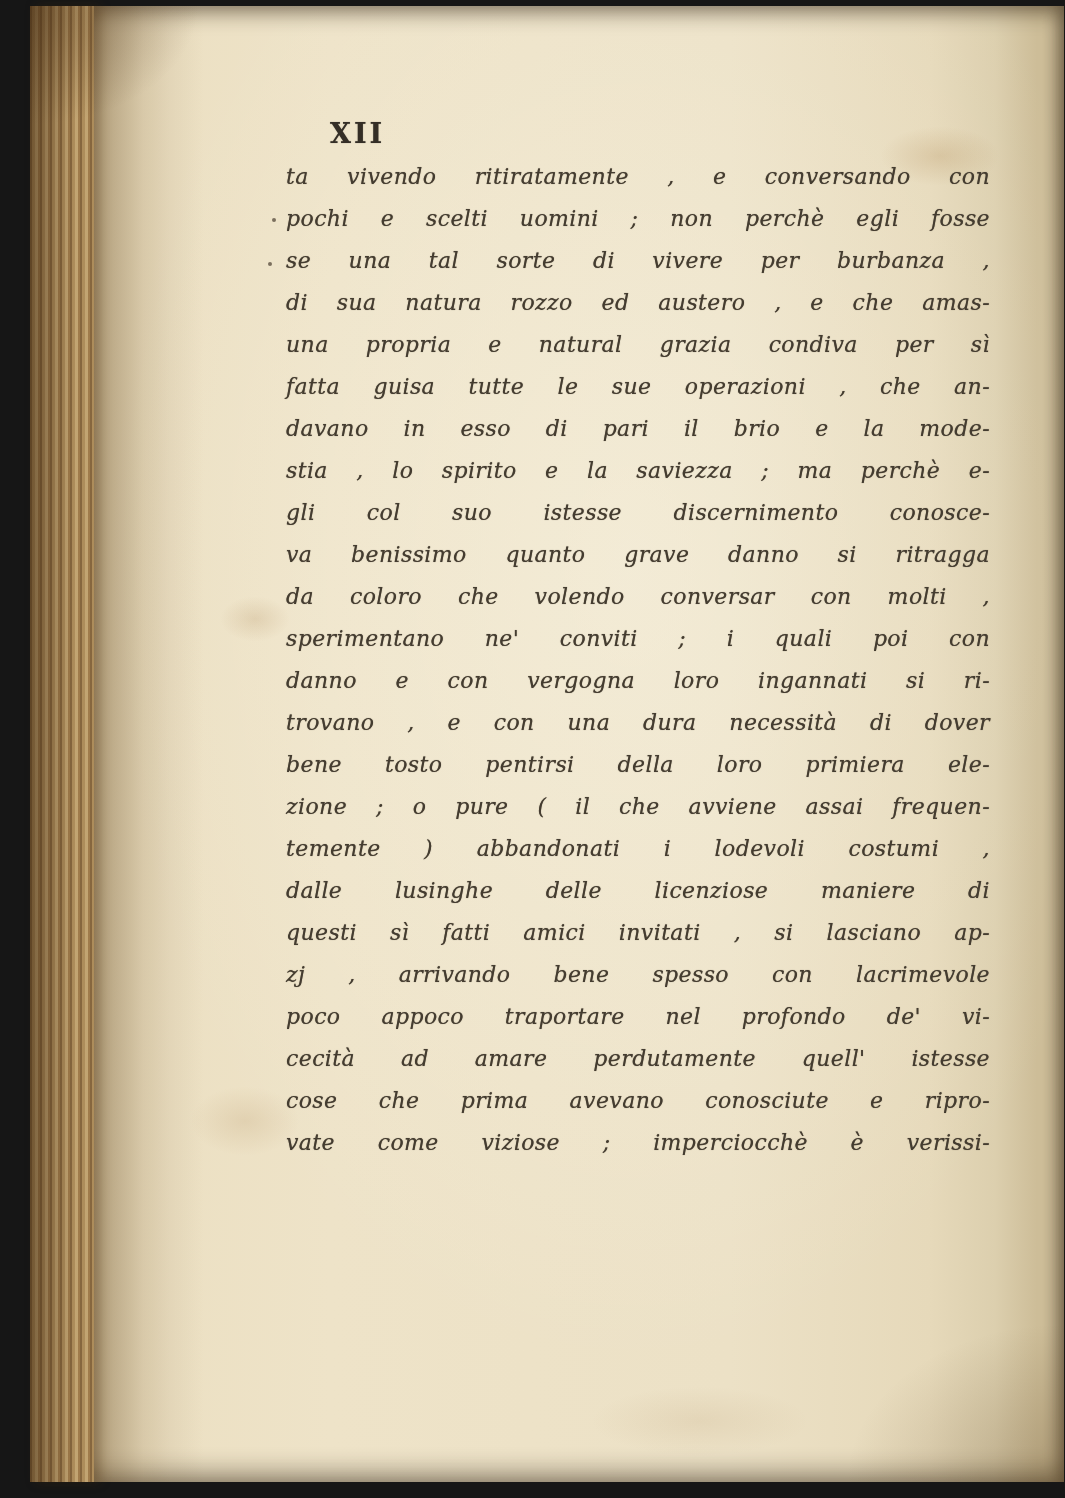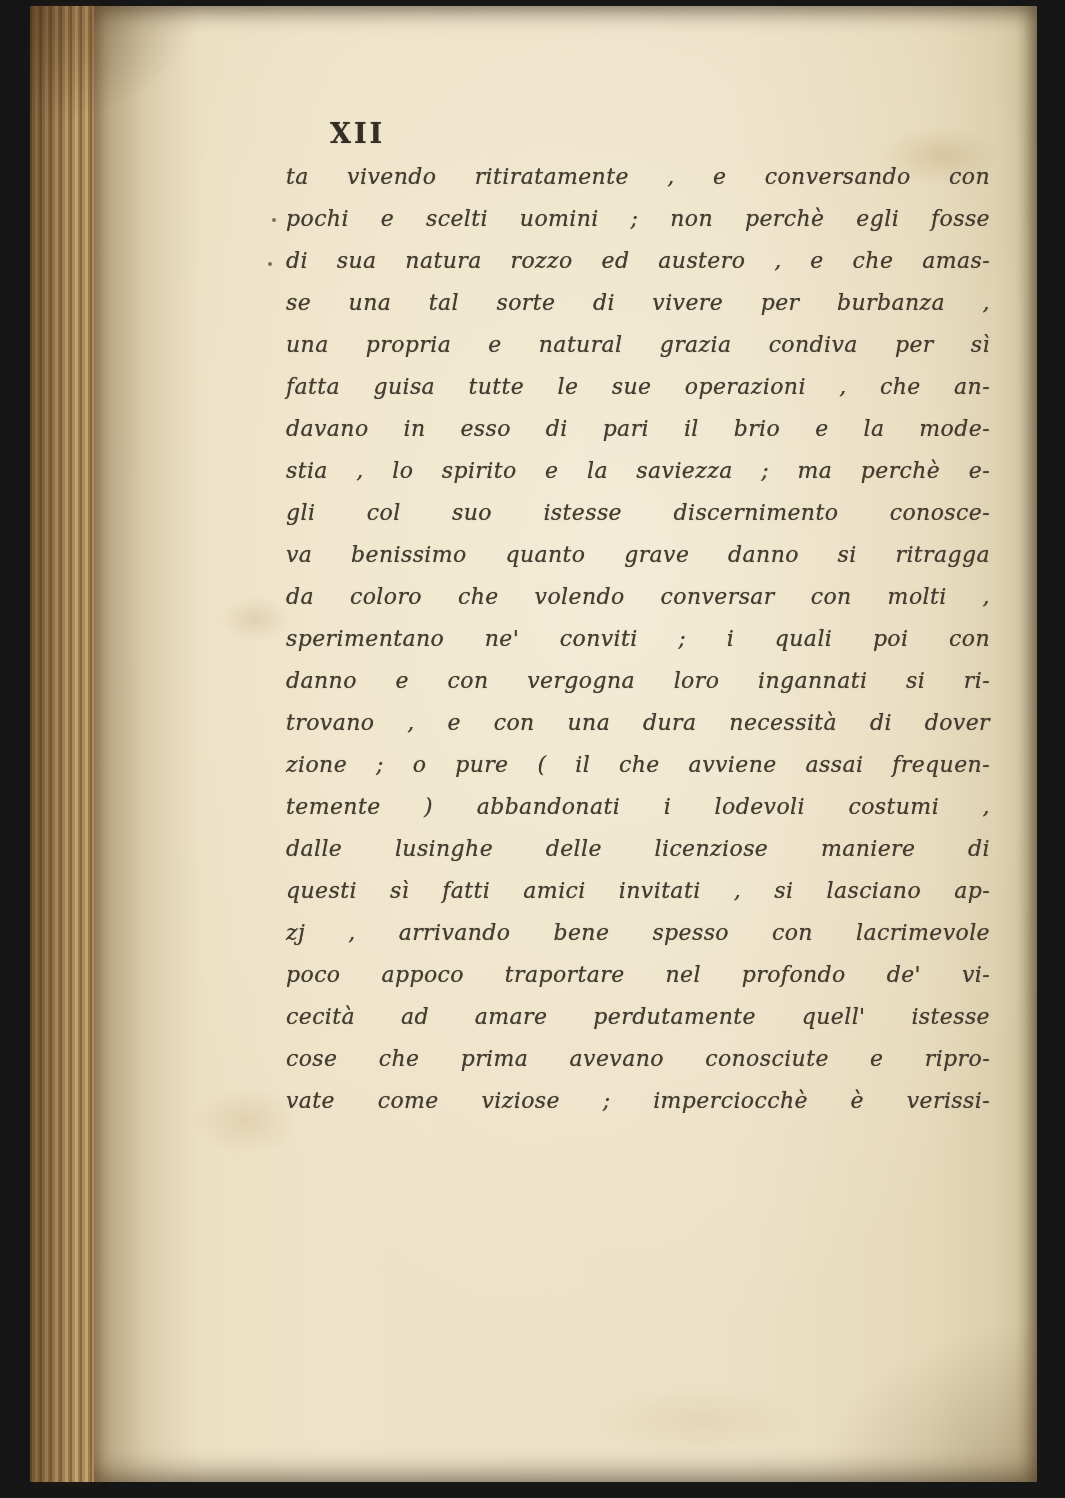--- a/index.html
+++ b/index.html
@@ -14,20 +14,21 @@
     background:
       radial-gradient(ellipse at 58% 38%, rgba(255,253,242,0.35), rgba(255,255,255,0) 62%),
       linear-gradient(90deg,
         #b79a6d 0px, #c8ad80 18px, #d8c49c 45px, #e4d6b4 85px,
         #ece0c3 140px, #eee3c8 300px, #ece1c6 700px,
         #e6d9ba 900px, #dccfae 965px, #cdbd98 1007px),
       #e9dec2;
     box-shadow: inset 0 10px 18px rgba(40,25,10,0.35),
                 inset 0 -14px 20px rgba(40,25,10,0.30),
                 inset -8px 0 14px rgba(40,25,10,0.25);
+    padding-left: 27px;
   }
   
   .binding{
     position:absolute;left:0;top:0;width:64px;height:100%;
     background:
       linear-gradient(90deg, rgba(60,38,15,0.55), rgba(60,38,15,0.05) 70%),
       repeating-linear-gradient(90deg,
         #8a6a41 0px, #8a6a41 2px,
         #b3925f 2px, #b3925f 5px,
         #c9ab77 5px, #c9ab77 8px,
@@ -101,32 +102,33 @@
   <div class="stain s3"></div>
   <div class="stain s4"></div>
   <div class="speck k1"></div>
   <div class="speck k2"></div>
 
   <div class="page-number">XII</div>
 
   <div class="text-block" id="text-block">
       <div class="line">ta vivendo ritiratamente , e conversando con</div>
       <div class="line">pochi e scelti uomini ; non perchè egli fosse</div>
+      <div class="line">se una tal sorte di vivere per burbanza ,</div>
       <div class="line">di sua natura rozzo ed austero , e che amas-</div>
-      <div class="line">se una tal sorte di vivere per burbanza ,</div>
       <div class="line">una propria e natural grazia condiva per sì</div>
       <div class="line">fatta guisa tutte le sue operazioni , che an-</div>
       <div class="line">davano in esso di pari il brio e la mode-</div>
       <div class="line">stia , lo spirito e la saviezza ; ma perchè e-</div>
       <div class="line">gli col suo istesse discernimento conosce-</div>
       <div class="line">va benissimo quanto grave danno si ritragga</div>
       <div class="line">da coloro che volendo conversar con molti ,</div>
       <div class="line">sperimentano ne' conviti ; i quali poi con</div>
       <div class="line">danno e con vergogna loro ingannati si ri-</div>
       <div class="line">trovano , e con una dura necessità di dover</div>
+      <div class="line">bene tosto pentirsi della loro primiera ele-</div>
       <div class="line">zione ; o pure ( il che avviene assai frequen-</div>
       <div class="line">temente ) abbandonati i lodevoli costumi ,</div>
       <div class="line">dalle lusinghe delle licenziose maniere di</div>
       <div class="line">questi sì fatti amici invitati , si lasciano ap-</div>
       <div class="line">zj , arrivando bene spesso con lacrimevole</div>
       <div class="line">poco appoco traportare nel profondo de' vi-</div>
       <div class="line">cecità ad amare perdutamente quell' istesse</div>
       <div class="line">cose che prima avevano conosciute e ripro-</div>
       <div class="line">vate come viziose ; imperciocchè è verissi-</div>
     </div>

